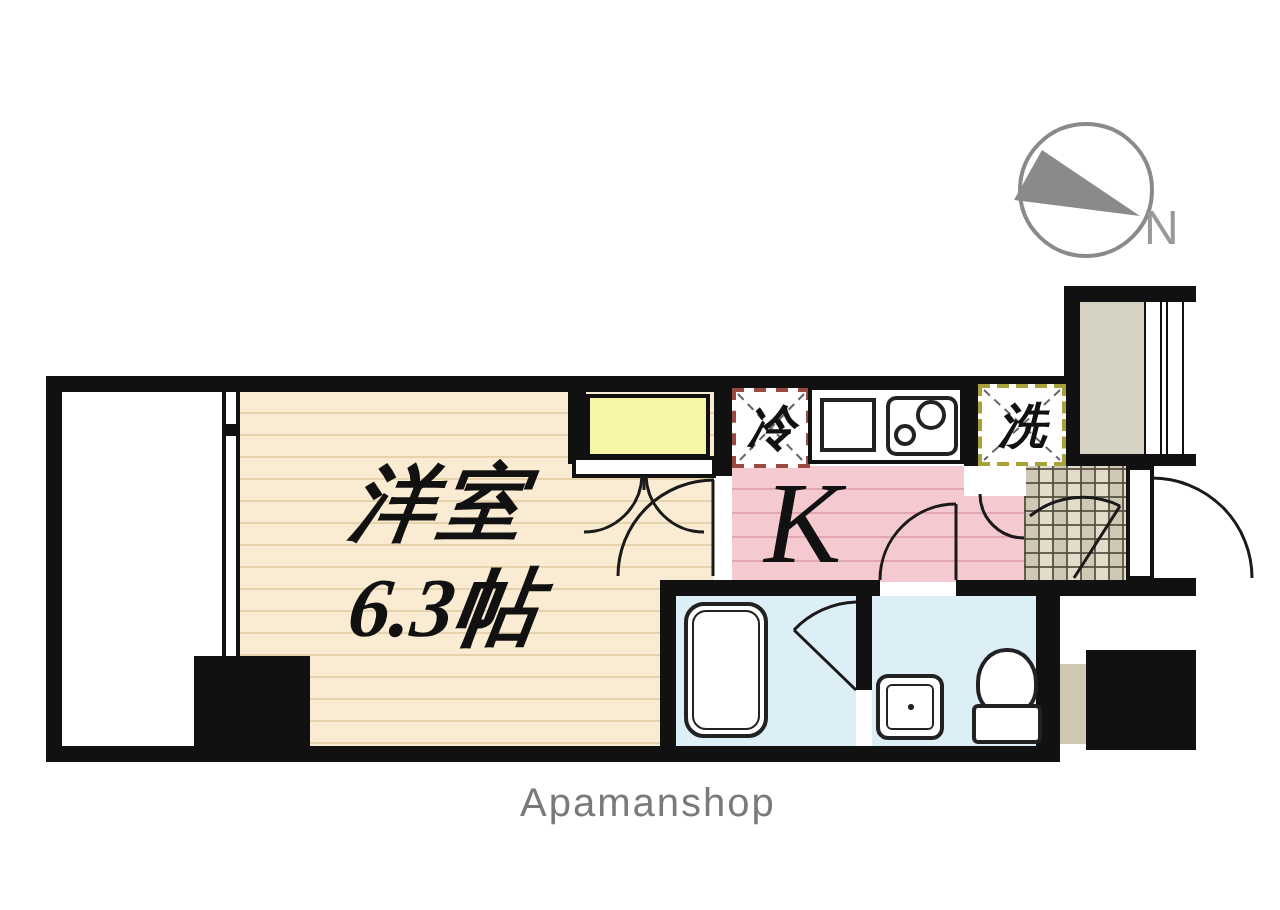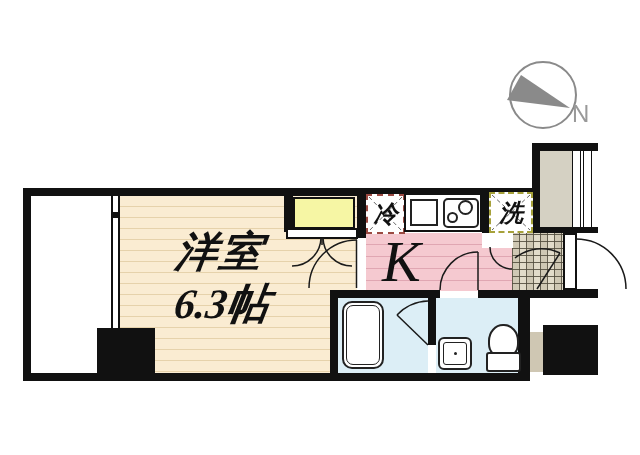--- a/index.html
+++ b/index.html
@@ -154,14 +154,15 @@
       <polygon points="521,75 507,100 570,108" fill="#8a8a8a"></polygon>
       <text x="572" y="122" font-size="24" fill="#999" font-family="Liberation Sans, sans-serif">N</text>
     </g>
   </svg>
 
   <div class="lbl" id="room-name">洋室</div>
   <div class="lbl" id="room-size">6.3帖</div>
   <div class="lbl" id="k-label">K</div>
   <div class="lbl" id="fridge-label">冷</div>
   <div class="lbl" id="washer-label">洗</div>
+  <div class="lbl" id="brand">Apamanshop</div>
 
 </div>
 
 </body></html>

